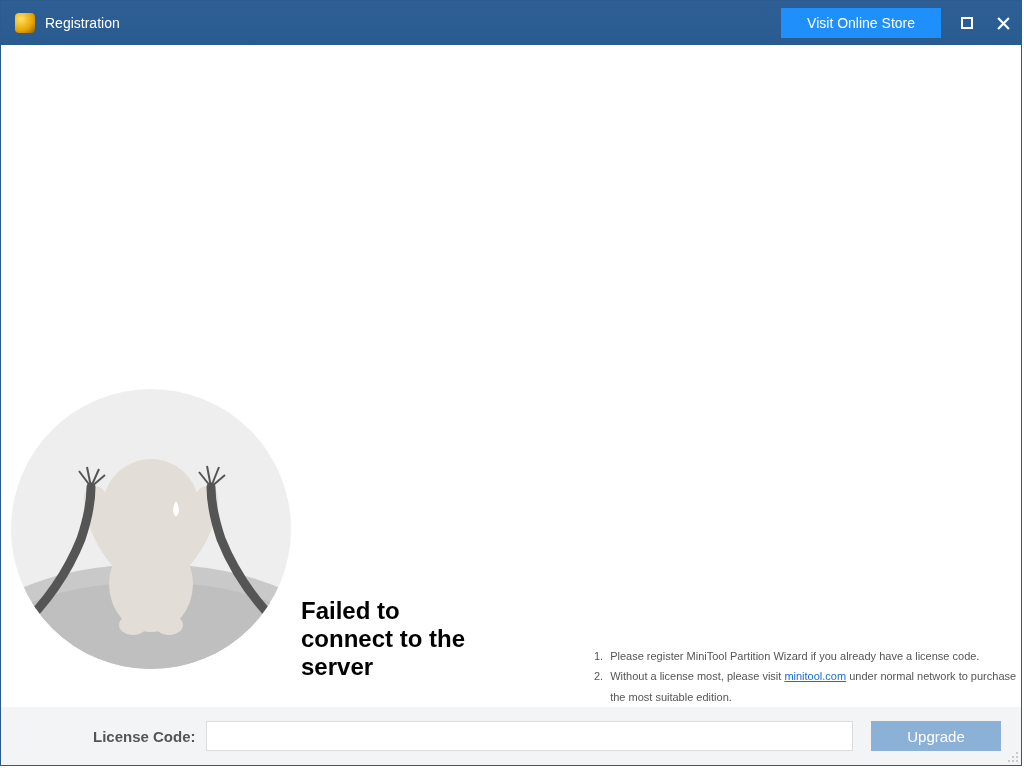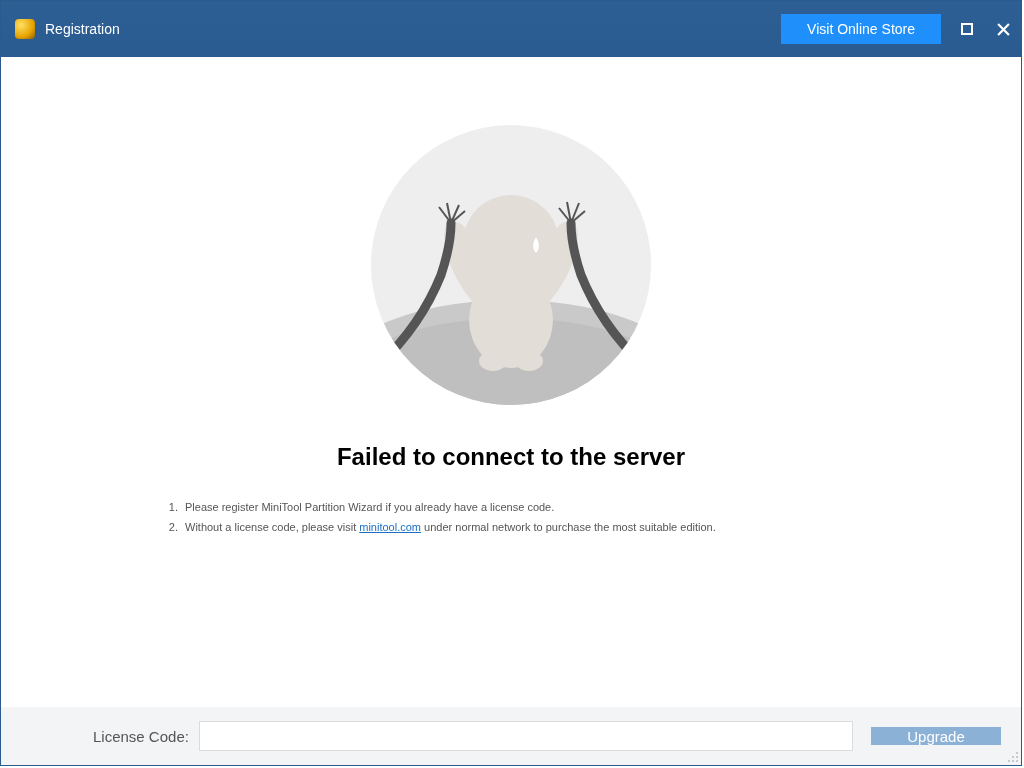--- a/index.html
+++ b/index.html
@@ -14,21 +14,21 @@
   .window {
     width: 1022px;
     height: 766px;
     border: 1px solid #2c5a8c;
     display: flex;
     flex-direction: column;
     box-sizing: border-box;
   }
   
   .titlebar {
-    height: 56px;
+    height: 44px;
     background: linear-gradient(to bottom, #2d5f95, #2a5b90);
     display: flex;
     align-items: center;
     color: #fff;
     font-size: 14px;
     padding-left: 14px;
     flex-shrink: 0;
   }
   .titlebar .app-icon {
     width: 20px;
@@ -56,22 +56,22 @@
     align-items: center;
     justify-content: center;
     color: #fff;
     cursor: pointer;
   }
   .win-btn svg { display: block; }
   
   .content {
     flex: 1 1 auto;
     display: flex;
-    flex-direction: column;
-    align-items: center;
+    flex-direction: row;
+    align-items: flex-end;
     justify-content: flex-start;
     padding-top: 58px;
   }
   .illus-wrap {
     width: 300px;
     height: 300px;
     margin-bottom: 28px;
   }
   h1.error-title {
     font-size: 24px;
@@ -99,33 +99,34 @@
     display: flex;
     align-items: center;
     padding: 0 20px 0 92px;
     flex-shrink: 0;
     position: relative;
   }
   .footer .lic-label {
     color: #555;
     font-size: 15px;
     margin-right: 10px;
+    font-weight: bold;
   }
   .footer input.lic-input {
     flex: 1 1 auto;
     height: 30px;
     border: 1px solid #dcdcdc;
     background: #fff;
     padding: 0 8px;
     font-size: 14px;
     box-sizing: border-box;
   }
   .upgrade-btn {
     width: 130px;
-    height: 18px;
+    height: 30px;
     margin-left: 18px;
     background: #8bb1d6;
     color: #fff;
     border: none;
     font-size: 15px;
     cursor: pointer;
   }
   .resize-grip {
     position: absolute;
     right: 2px;
@@ -199,21 +200,21 @@
           <line x1="210" y1="108" x2="224" y2="96" stroke="#555" stroke-width="2"></line>
         </g>
       </svg>
     </div>
 
     <h1 class="error-title">Failed to connect to the server</h1>
 
     <ol class="hint-list">
       <li>Please register MiniTool Partition Wizard if you already have a license code.</li>
       <li>
-        <span>Without a license code, please visit </span><a href="#">minitool.com</a><span> under normal network to purchase the most suitable edition.</span>
+        <span>Without a license most, please visit </span><a href="#">minitool.com</a><span> under normal network to purchase the most suitable edition.</span>
       </li>
     </ol>
   </div>
 
   <div class="footer">
     <span class="lic-label">License Code:</span>
     <input class="lic-input" type="text" value="" style="">
     <button class="upgrade-btn">Upgrade</button>
     <svg class="resize-grip" viewBox="0 0 12 12">
       <circle cx="10" cy="2" r="1" fill="#666"></circle>

